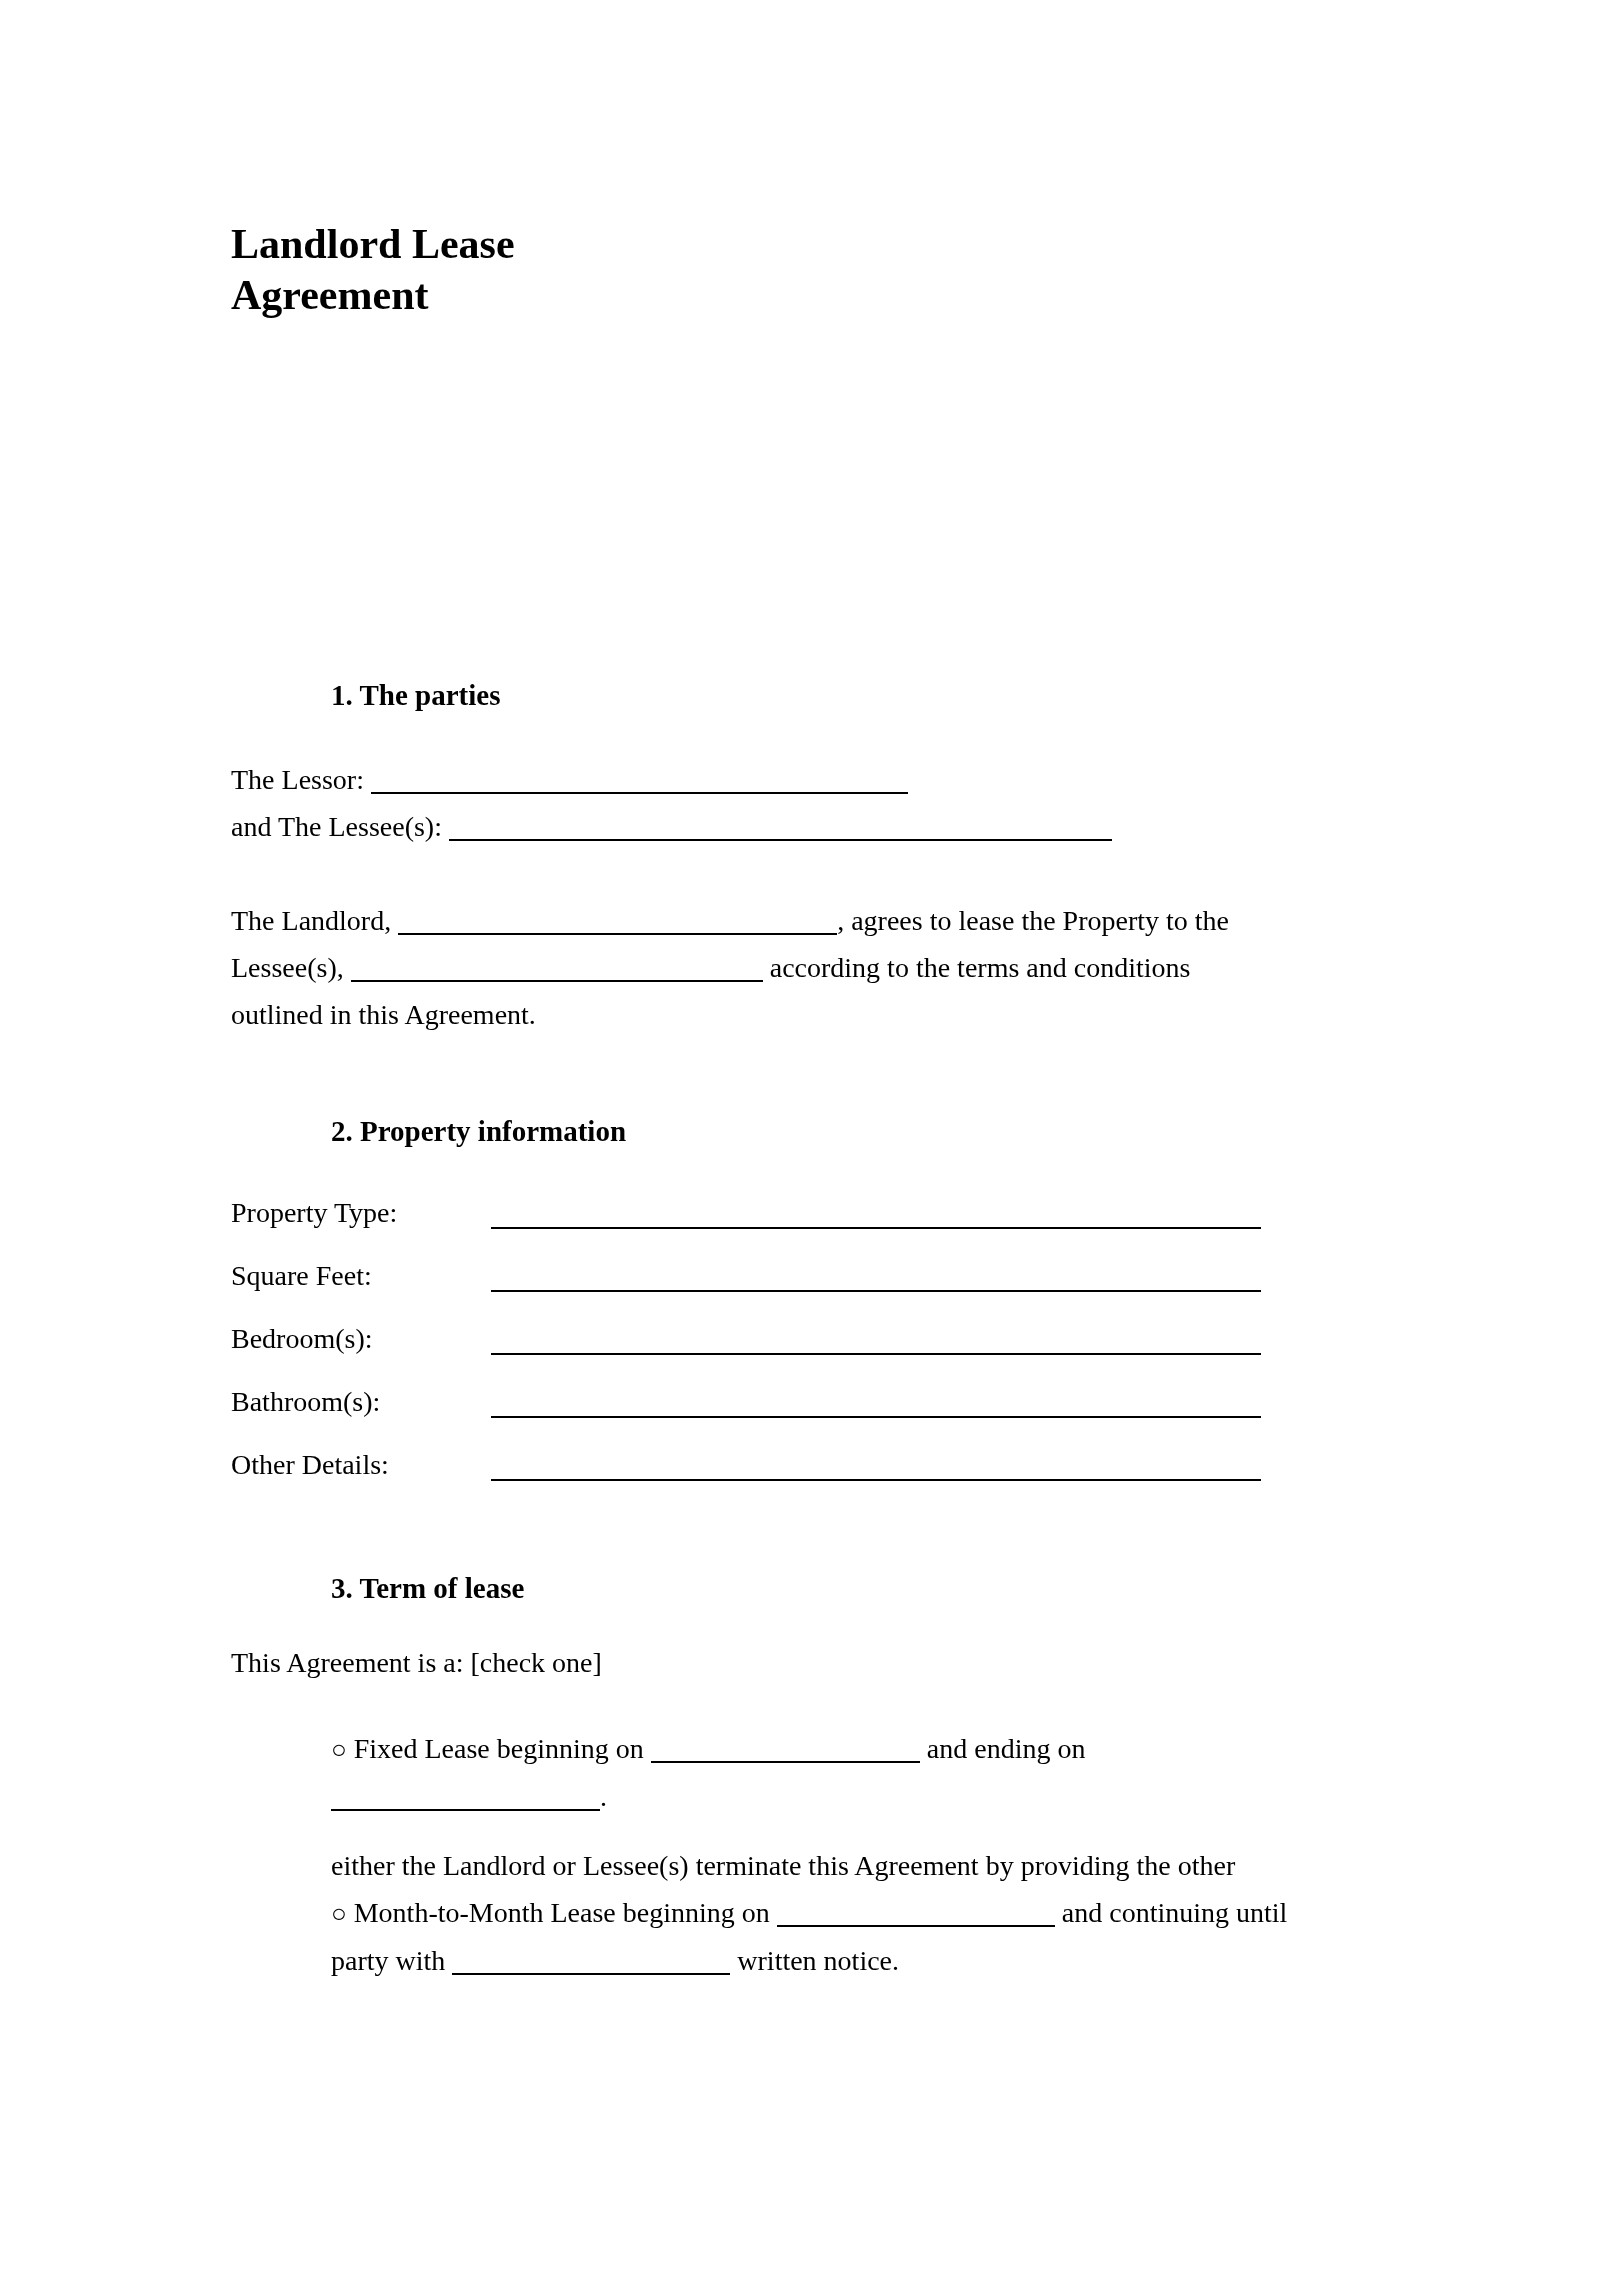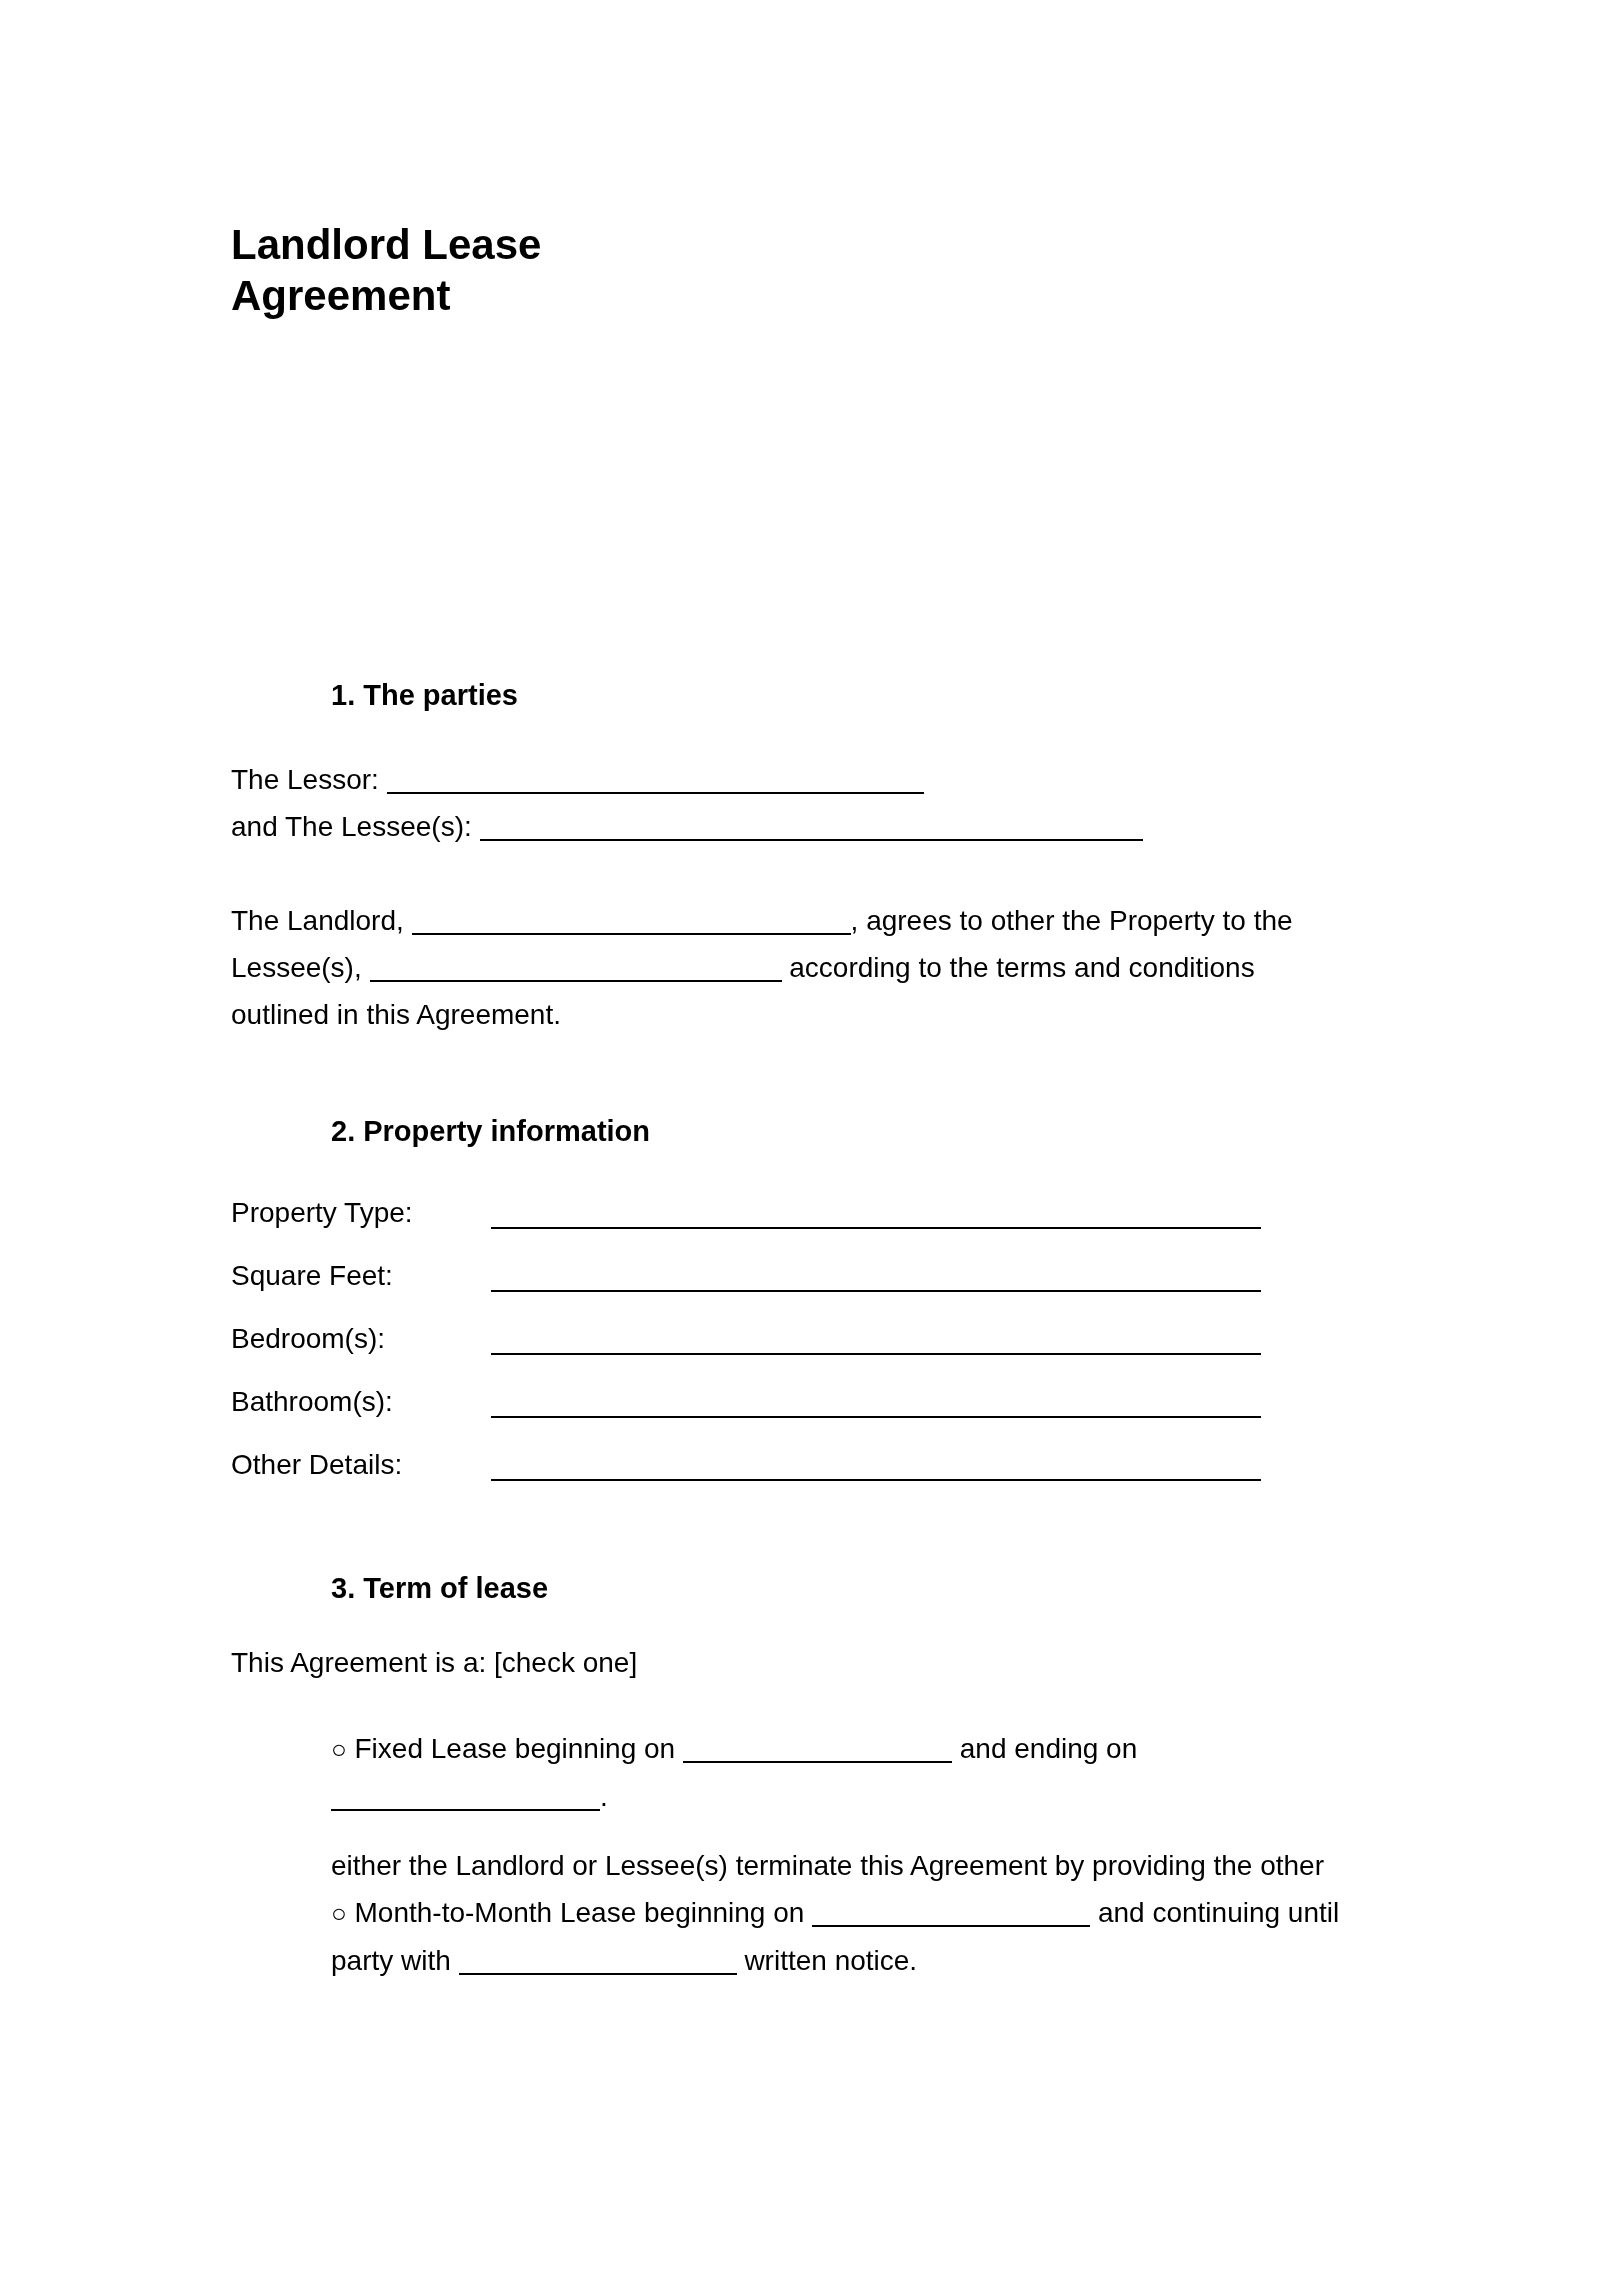--- a/index.html
+++ b/index.html
@@ -1,21 +1,21 @@
 <!DOCTYPE html>
 <html style="font-size:14.3px"><head>
 <meta charset="utf-8">
 <style>
   html,body { margin:0; padding:0; background:#ffffff; }
   .page {
     position:relative;
     width:1358px; height:2293px;
     background:#ffffff;
     color:#000000;
-    font-family:Liberation Sans, sans-serif;
+    font-family:Liberation Serif, serif;
     font-size:28px;
     line-height:47px;
     overflow:hidden;
   }
   .content { position:absolute; left:231px; top:0; width:1164px; }
 
   .doc-title {
     margin-top:219px;
     font-size:42px;
     line-height:51px;
@@ -83,21 +83,21 @@
       </div>
       <div>
         <span>and The Lessee(s):</span>
         <span class="blank w740"></span>
       </div>
     </div>
 
     <div class="para-2">
       <div>
         <span>The Landlord,</span>
-        <span class="blank w490"></span><span>, agrees to other the Property to the</span>
+        <span class="blank w490"></span><span>, agrees to lease the Property to the</span>
       </div>
       <div>
         <span>Lessee(s),</span>
         <span class="blank w460"></span>
         <span>according to the terms and conditions</span>
       </div>
       <div>outlined in this Agreement.</div>
     </div>
 
     <div class="sec-heading h-property">2. Property information</div>

